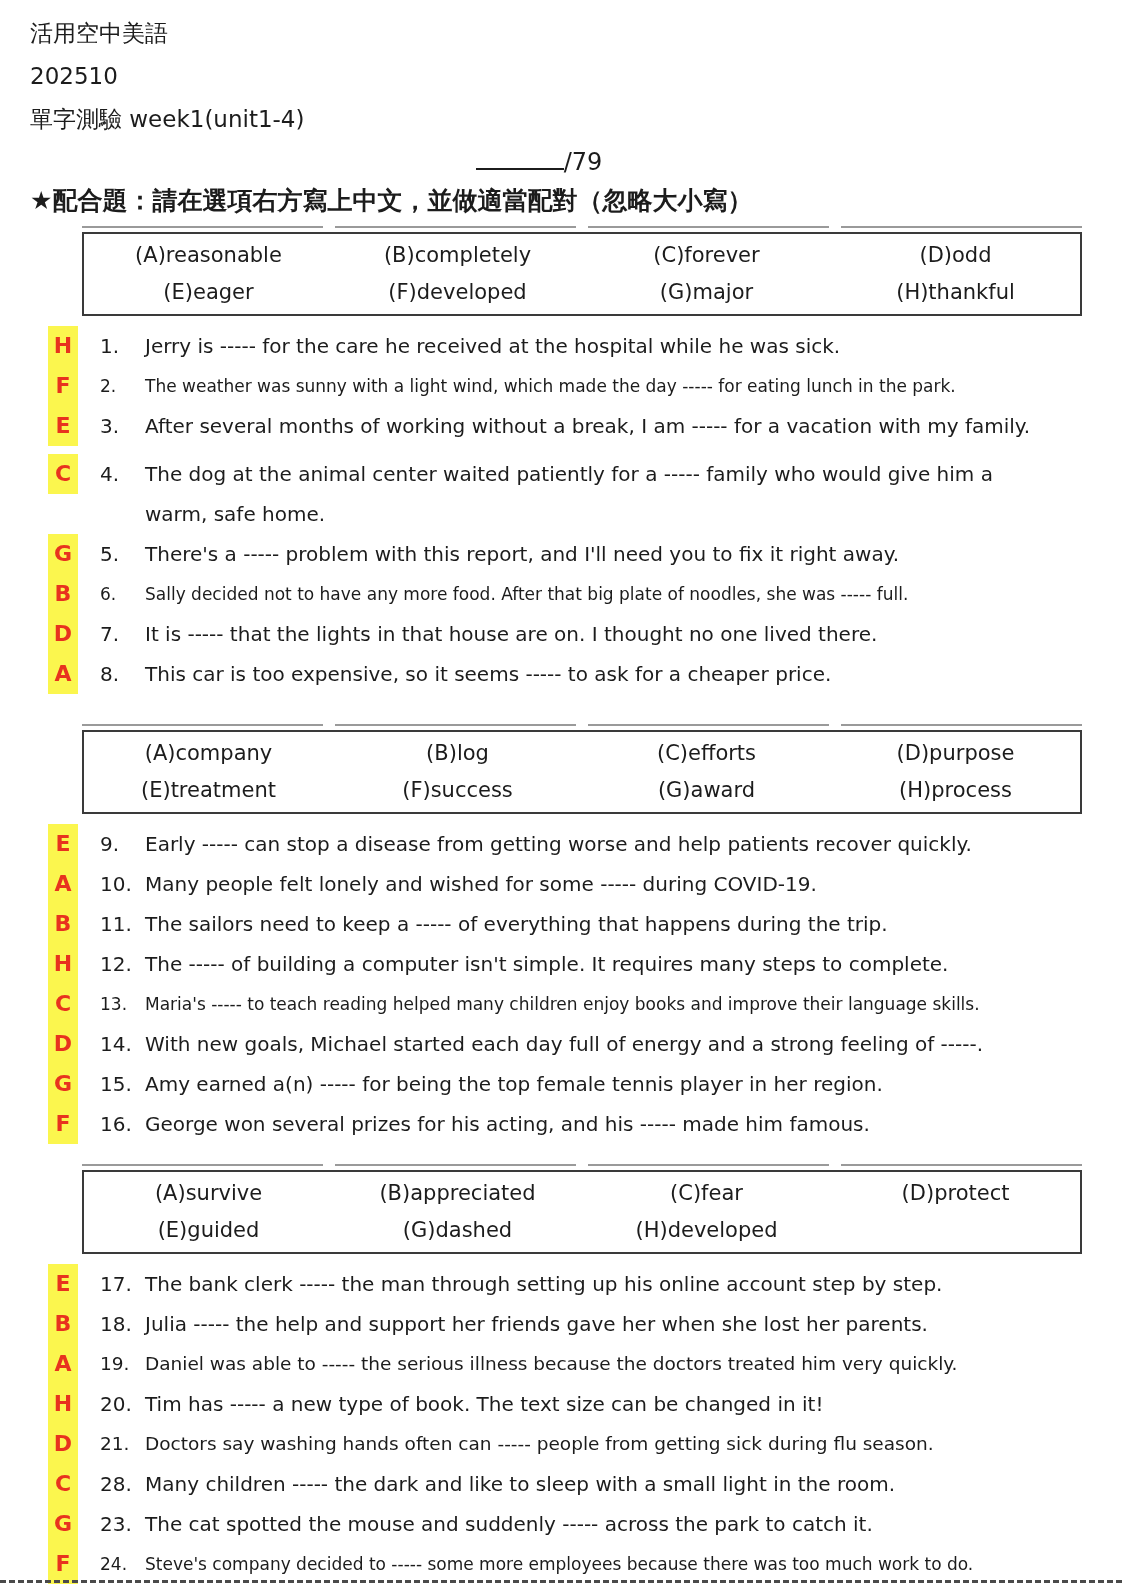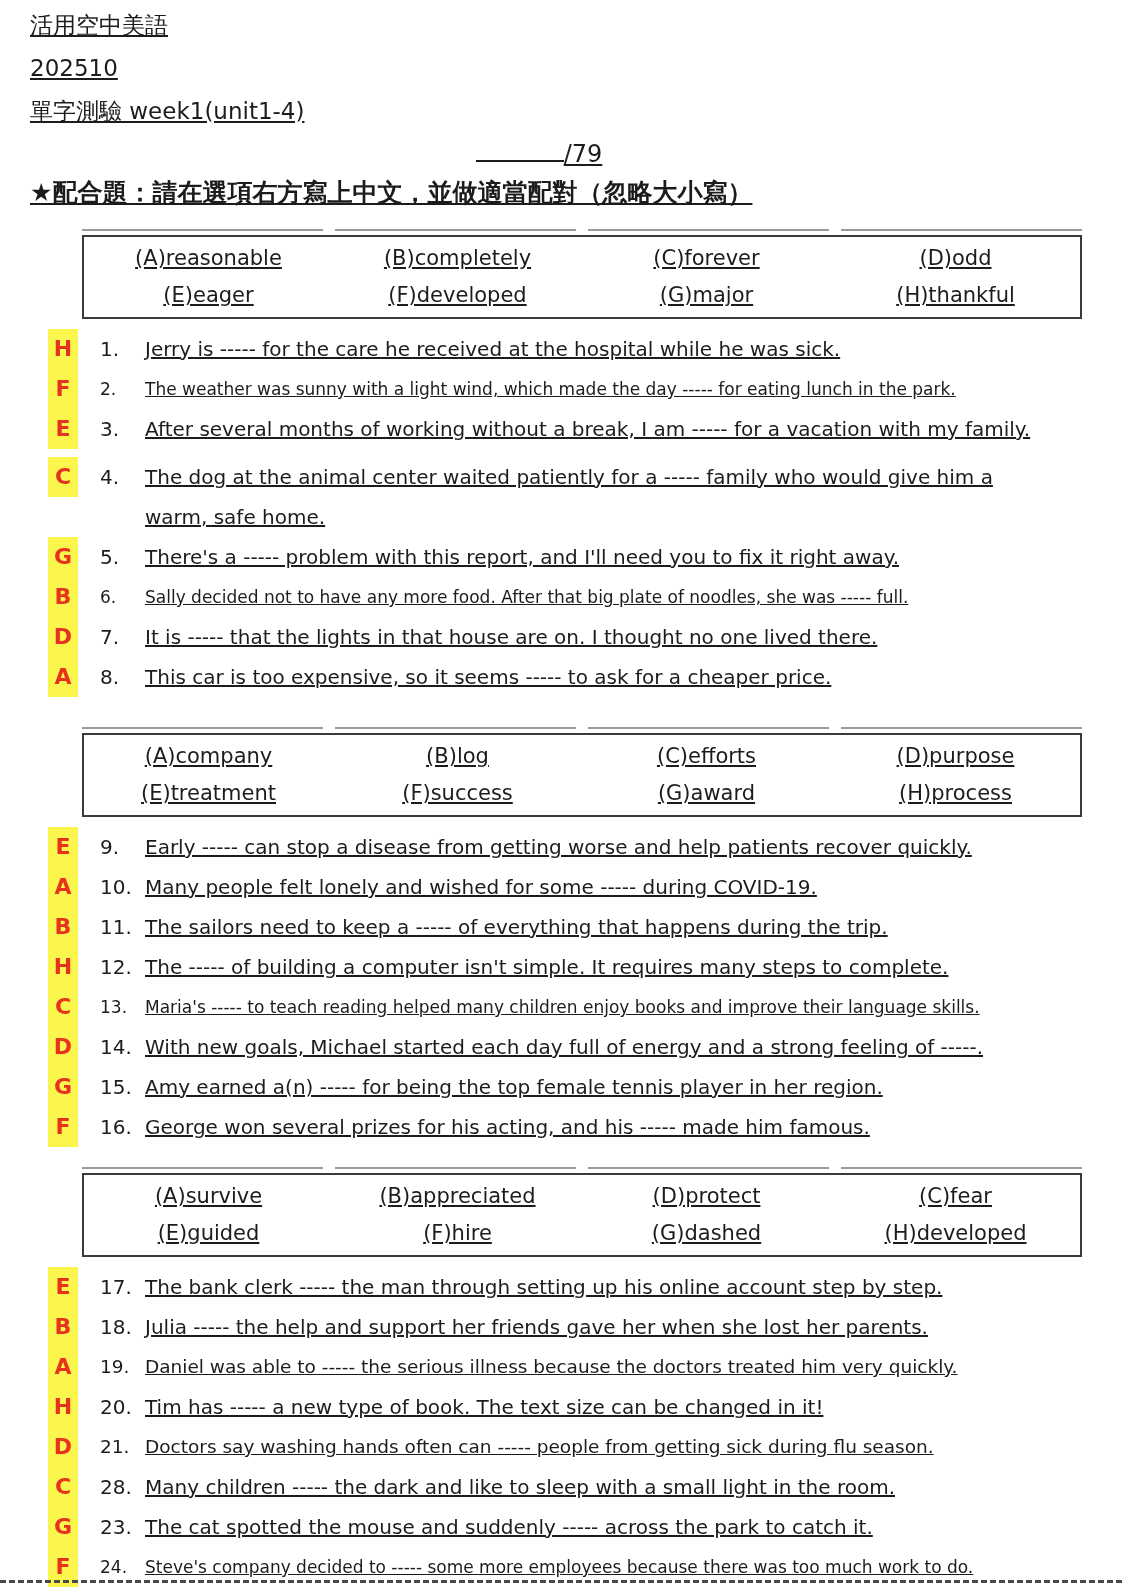--- a/index.html
+++ b/index.html
@@ -4,31 +4,31 @@
 <style>
   * { margin:0; padding:0; box-sizing:border-box; }
   html,body { background:#ffffff; }
   body {
     width:1122px; height:1590px;
     font-family:"DejaVu Sans", sans-serif;
     color:#1c1c1c;
     position:relative;
     overflow:hidden;
   }
-  .page { padding:4px 34px 0 30px; position:relative;text-decoration:underline; }
+  .page { padding:12px 34px 0 30px; position:relative; }
 
   
   .hline { height:43px; line-height:43px; font-size:23px; white-space:nowrap; }
   .score-line { height:43px; line-height:43px; text-align:center; padding-right:40px; font-size:24px; }
   .score-blank { display:inline-block; width:88px; height:26px; border-bottom:2px solid #1c1c1c; vertical-align:baseline; }
   .instr { height:38px; line-height:34px; font-size:25px; font-weight:bold; white-space:nowrap; }
 
   
   .box-wrap { margin-left:52px; width:1000px; }
-  .mt1 { margin-top:15px; } .mt2 { margin-top:30px; } .mt3 { margin-top:20px; }
+  .mt1 { margin-top:4px; } .mt2 { margin-top:30px; } .mt3 { margin-top:20px; }
   .seg-row { display:flex; gap:12px; margin-bottom:4px; }
   .seg { flex:1; border-top:2px solid #9a9a9a; height:0; }
   .opt-box {
     border:2px solid #3a3a3a;
     display:grid; grid-template-columns:repeat(4,1fr);
     padding:3px 0;
   }
   .opt { text-align:center; line-height:37px; font-size:21px; white-space:nowrap; }
 
   
@@ -191,24 +191,23 @@
   <div class="box-wrap mt3">
     <div class="seg-row">
       <div class="seg"></div>
       <div class="seg"></div>
       <div class="seg"></div>
       <div class="seg"></div>
     </div>
     <div class="opt-box">
       <span class="opt">(A)survive</span>
       <span class="opt">(B)appreciated</span>
+      <span class="opt">(C)fear</span>
       <span class="opt">(D)protect</span>
-      <span class="opt">(C)fear</span>
       <span class="opt">(E)guided</span>
-      <span class="opt">(F)hire</span>
       <span class="opt">(G)dashed</span>
       <span class="opt">(H)developed</span>
     </div>
   </div>
 
   <div class="questions">
     <div class="q-row">
       <span class="ans">E</span>
       <span class="qnum">17.</span>
       <span class="qtext">The bank clerk ----- the man through setting up his online account step by step.</span>

